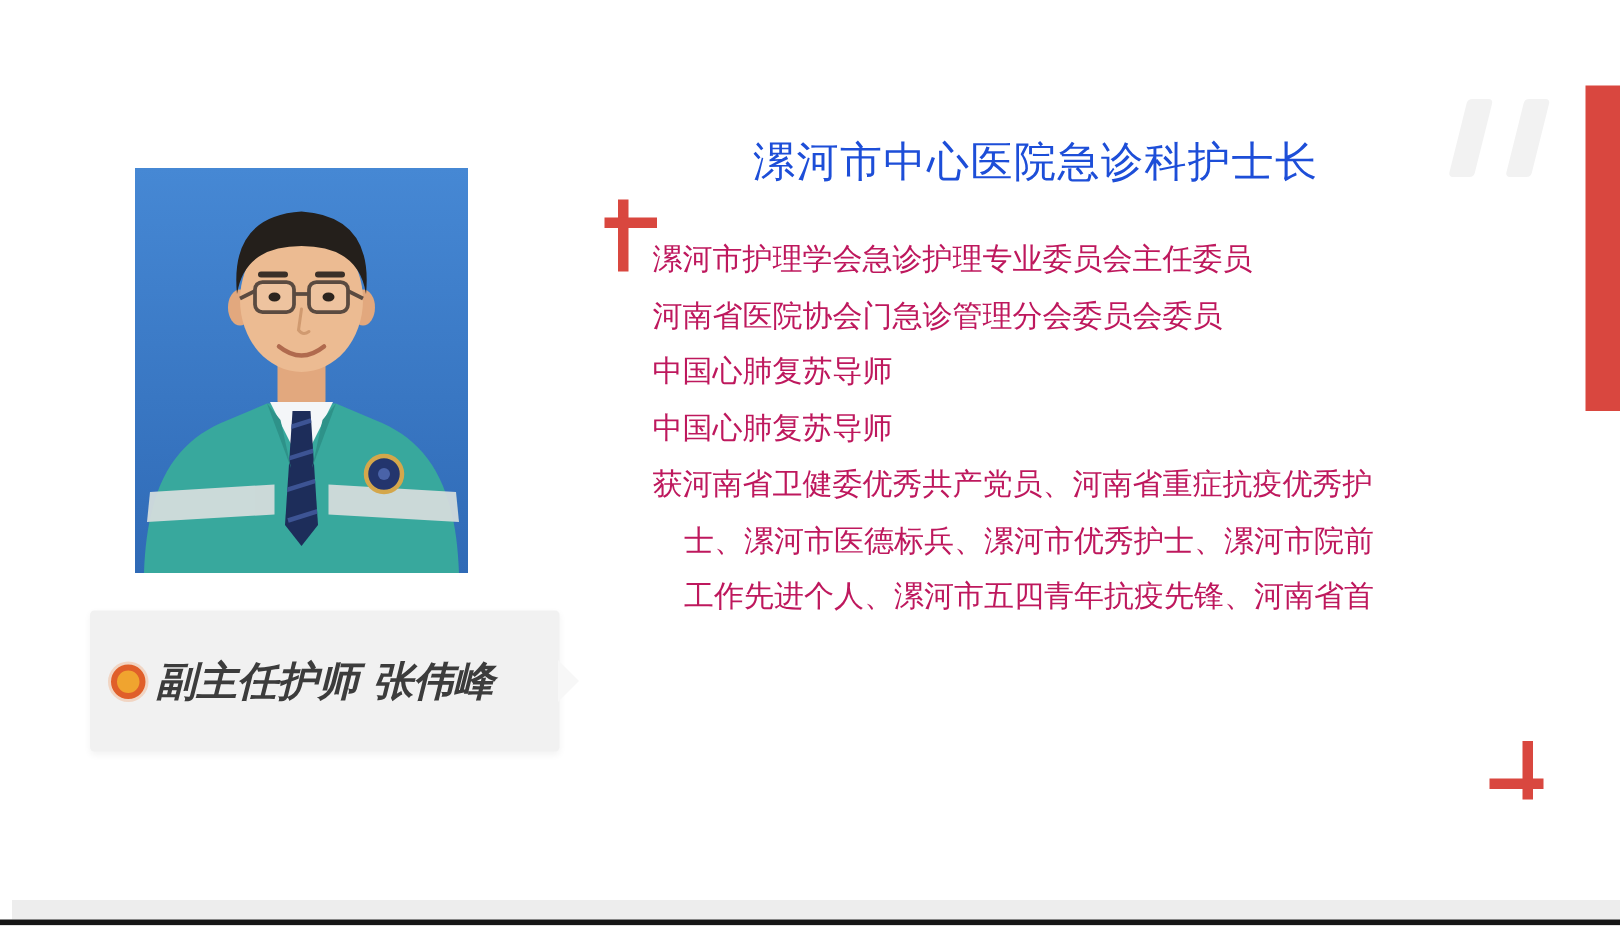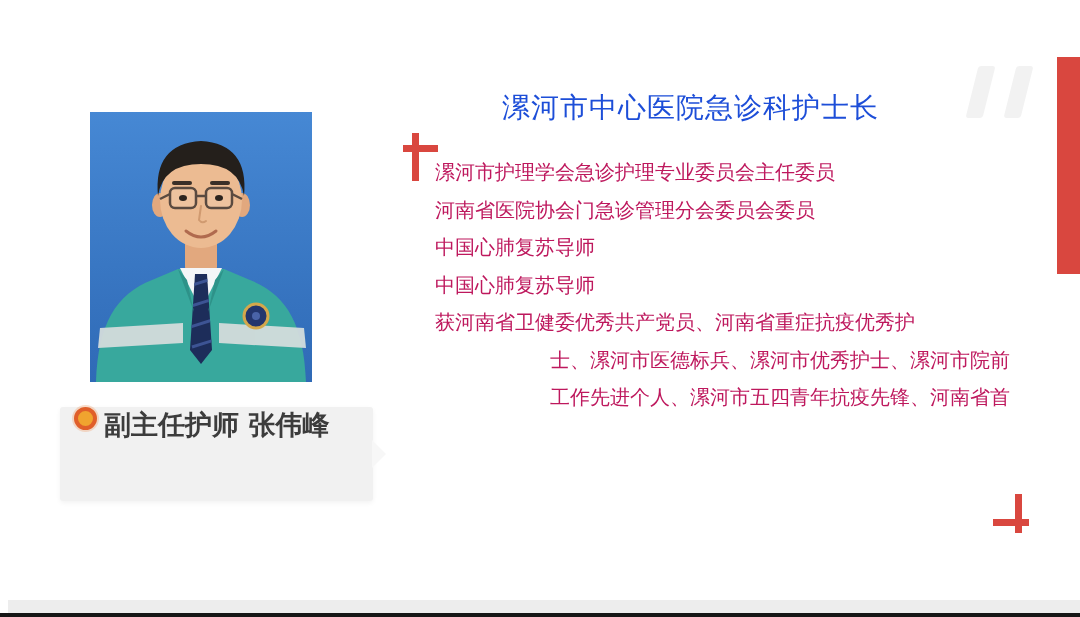--- a/index.html
+++ b/index.html
@@ -13,37 +13,37 @@
   .photo{position:absolute;left:90px;top:112px;width:222px;height:270px;overflow:hidden;}
   .photo svg{display:block;}
 
   .person-name{position:absolute;left:505px;top:30px;margin:0;font-size:46px;line-height:1.0;
     font-weight:700;letter-spacing:5px;color:#3b3b3b;}
   .person-title{position:absolute;left:502px;top:93px;margin:0;font-size:28px;line-height:1.1;
     font-weight:400;letter-spacing:1px;color:#1d4ed8;}
 
   .bio{position:absolute;left:435px;top:154px;width:575px;}
   .bio-line{font-size:20px;line-height:37.5px;white-space:nowrap;color:#be185d;}
-  .bio-line.indent{padding-left:21px;text-align:right;}
+  .bio-line.indent{padding-left:21px;}
 
   .mark-bar{position:absolute;background:var(--accent);}
   #tl-v{left:412px;top:133px;width:7px;height:48px;}
   #tl-h{left:403px;top:145px;width:35px;height:7px;}
   #br-v{left:1015px;top:494px;width:7px;height:39px;}
   #br-h{left:993px;top:519px;width:36px;height:7px;}
 
   .right-bar{position:absolute;left:1057px;top:57px;width:23px;height:217px;background:var(--accent);}
 
   .quote-mark{position:absolute;width:17px;height:52px;background:#f2f2f2;transform:skewX(-14deg);border-radius:3px;}
   #quote-1{left:972px;top:66px;}
   #quote-2{left:1010px;top:66px;}
 
   .caption-box{position:absolute;left:60px;top:407px;width:313px;height:94px;background:var(--caption-bg);
-    border-radius:3px;display:flex;padding-left:14px;box-sizing:border-box;
-    box-shadow:0 2px 5px rgba(0,0,0,0.05);}
+    border-radius:3px;display:flex;align-items:center;padding-left:14px;box-sizing:border-box;
+    box-shadow:0 2px 5px rgba(0,0,0,0.05);font-style:italic;}
   .caption-box::after{content:"";position:absolute;right:-13px;top:33px;width:0;height:0;
     border-top:14px solid transparent;border-bottom:14px solid transparent;border-left:14px solid #f7f7f7;}
   .bullet{width:15px;height:15px;border-radius:50%;background:var(--bullet-core);
     border:4px solid var(--bullet-ring);box-shadow:0 0 0 2px rgba(240,160,110,0.35);margin-right:7px;flex:0 0 auto;}
   .caption-text{font-size:27px;font-weight:700;color:#3c3c3c;white-space:nowrap;}
 
   .bottom-strip{position:absolute;left:8px;right:0;top:600px;height:13px;background:#ededed;}
   .bottom-line{position:absolute;left:0;top:613px;width:100%;height:4px;background:#161616;}
 </style>
 </head>

